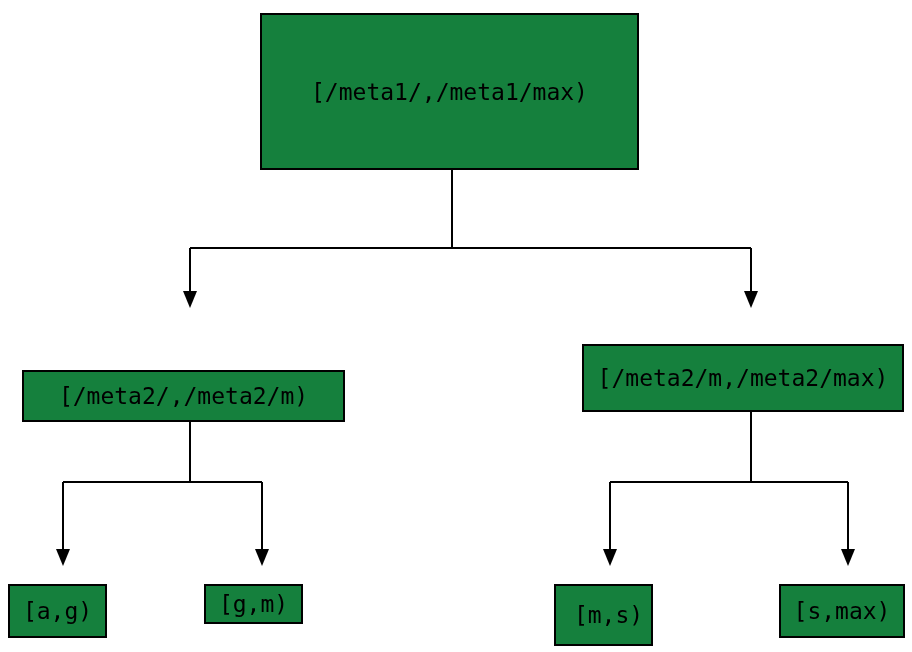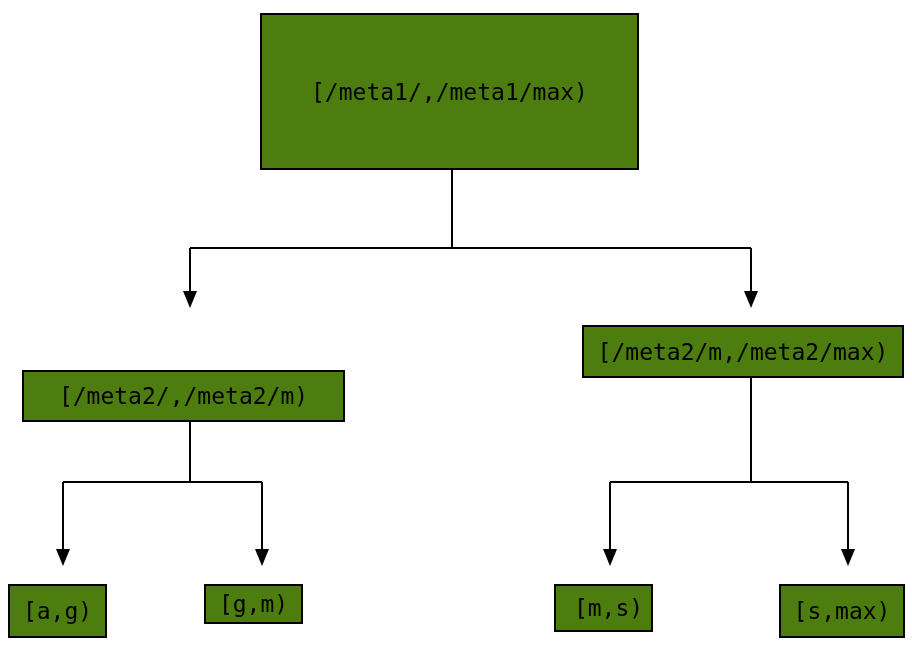--- a/index.html
+++ b/index.html
@@ -19,21 +19,21 @@
     position: absolute;
     left: 0;
     top: 0;
     width: 912px;
     height: 652px;
   }
   .node {
     position: absolute;
     box-sizing: border-box;
     border: 2px solid #000000;
-    background: #4d7c0f;
+    background: #15803d;
     display: flex;
     align-items: center;
     justify-content: center;
     font-size: 23px;
     color: #000000;
     white-space: nowrap;
   }
 </style>
 </head>
 <body>
@@ -56,33 +56,33 @@
   </svg>
 
   <div class="node" style="left:260px; top:13px; width:379px; height:157px;">
     <span>[/meta1/,/meta1/max)</span>
   </div>
 
   <div class="node" style="left:22px; top:325px; width:323px; height:52px;margin-top:45px;">
     <span>[/meta2/,/meta2/m)</span>
   </div>
 
-  <div class="node" style="left:582px; top:325px; width:322px; height:53px;">
+  <div class="node" style="left:582px; top:344px; width:322px; height:68px;">
     <span>[/meta2/m,/meta2/max)</span>
   </div>
 
   <div class="node" style="left:8px; top:584px; width:99px; height:54px;">
     <span>[a,g)</span>
   </div>
 
   <div class="node" style="left:204px; top:584px; width:99px; height:40px;">
     <span>[g,m)</span>
   </div>
 
-  <div class="node" style="left:554px; top:584px; width:99px; height:48px;padding-left:10px;">
+  <div class="node" style="left:554px; top:584px; width:99px; height:62px;padding-left:10px;">
     <span>[m,s)</span>
   </div>
 
   <div class="node" style="left:779px; top:584px; width:126px; height:54px;">
     <span>[s,max)</span>
   </div>
 
 </div>
 
 </body></html>

